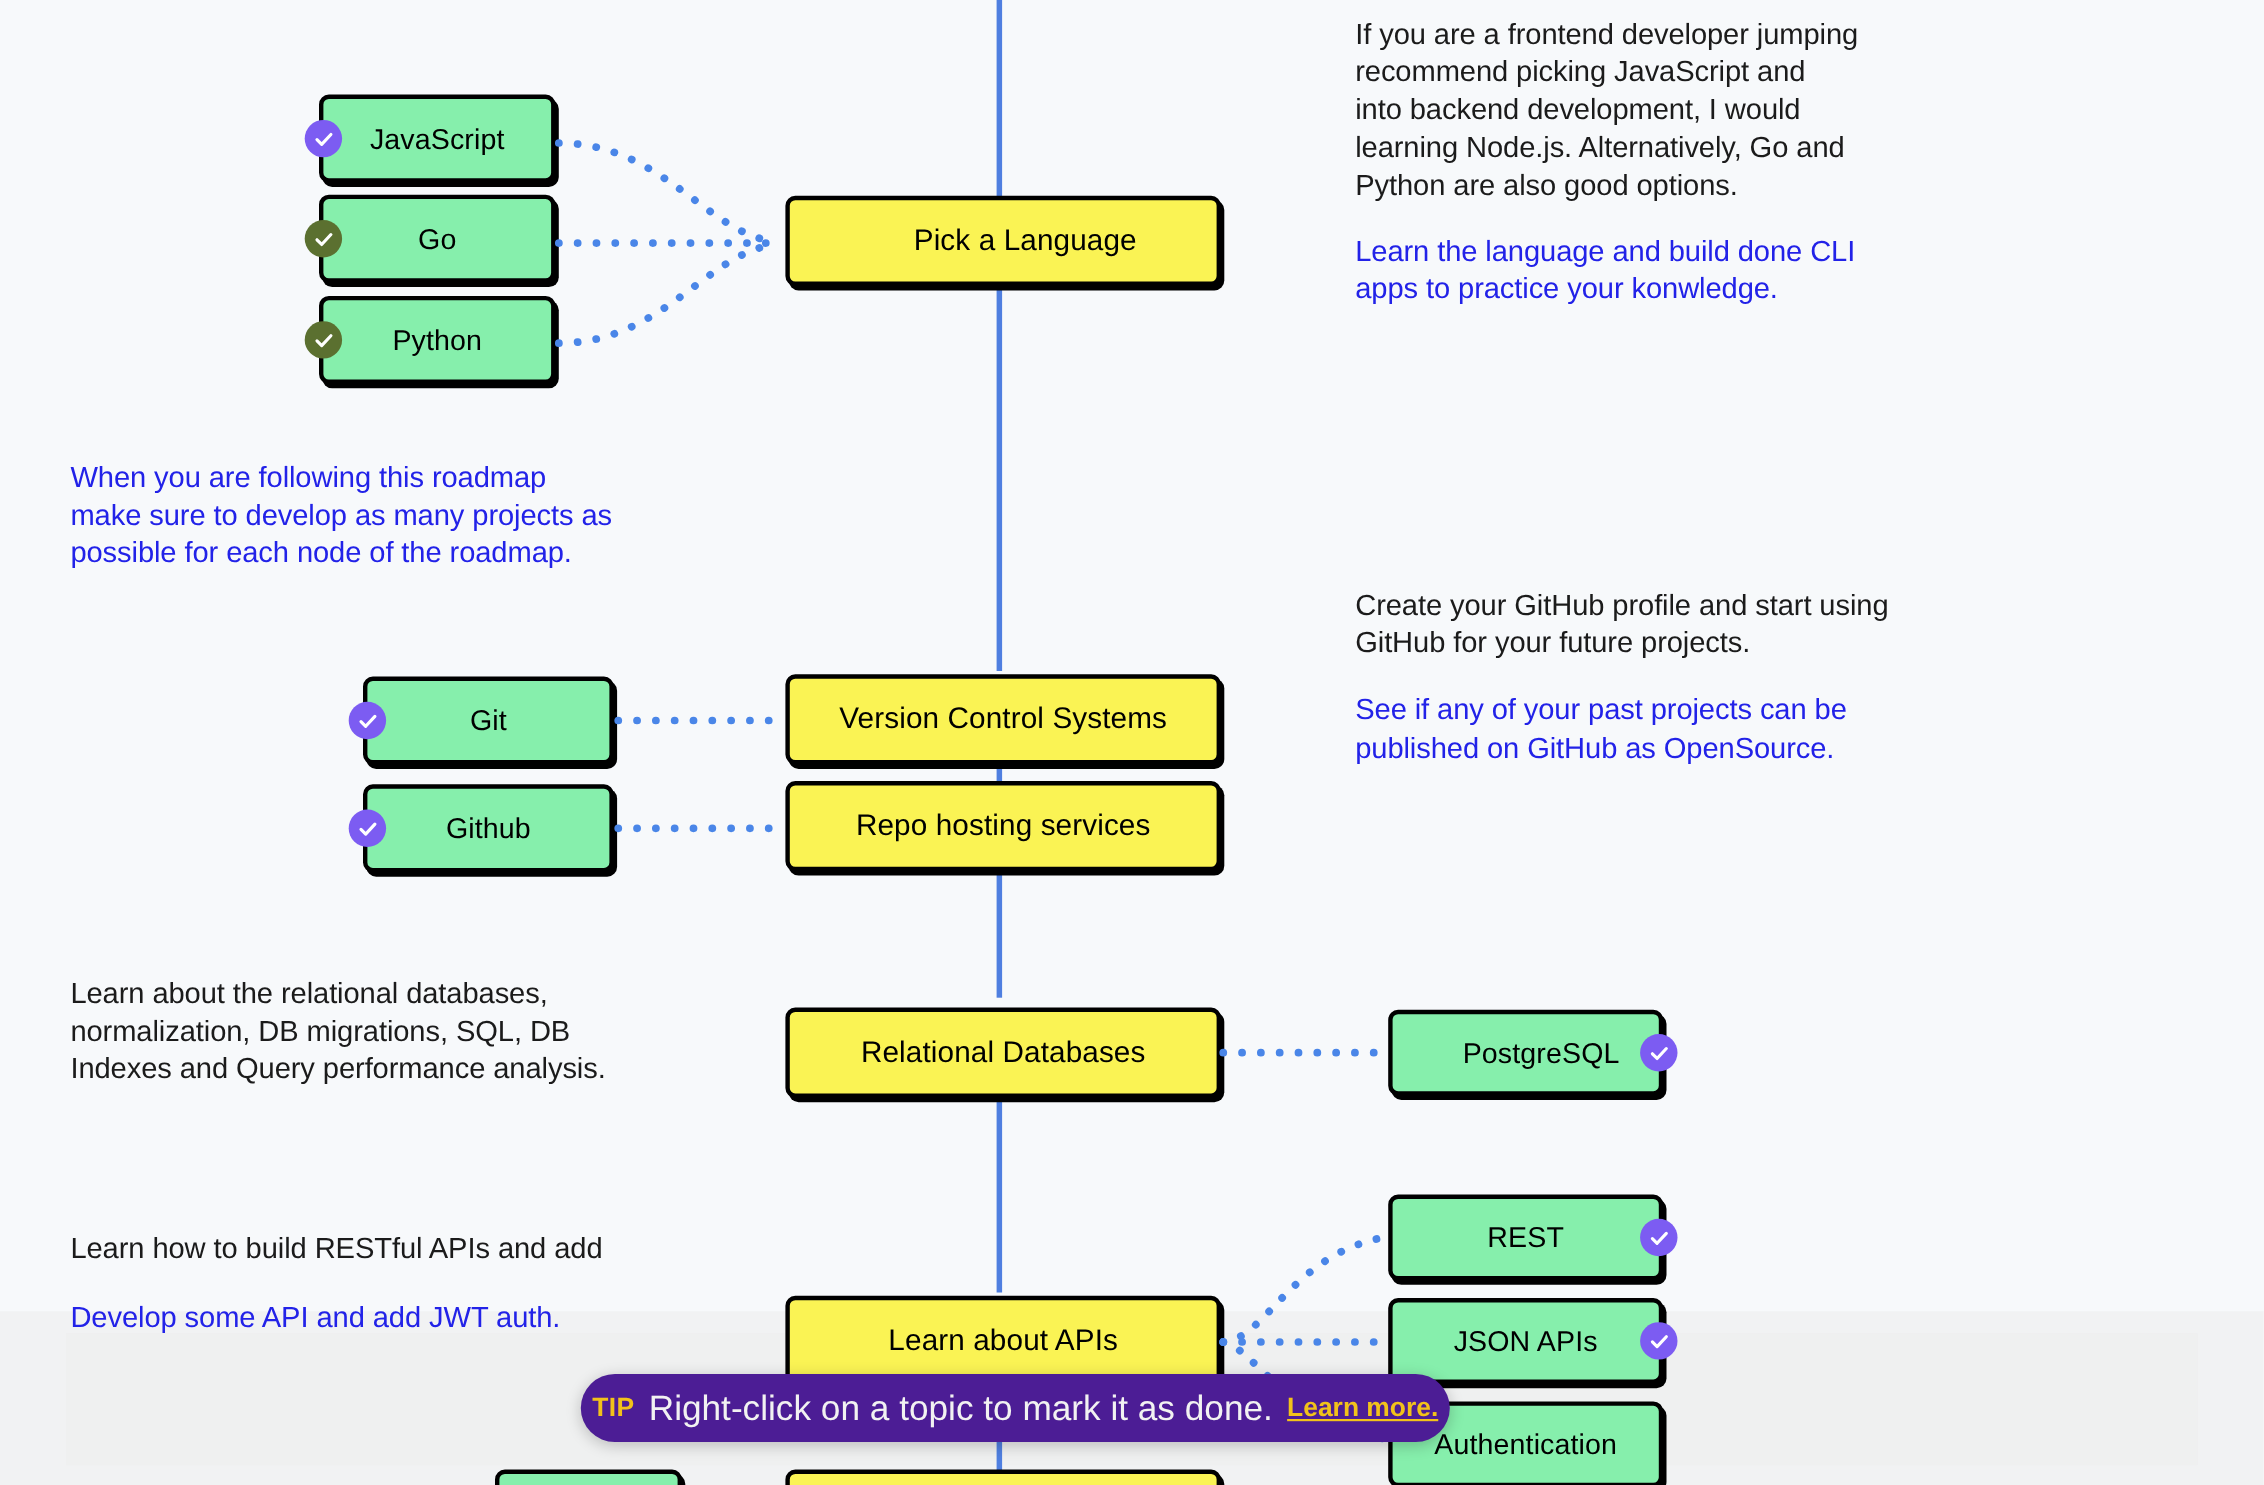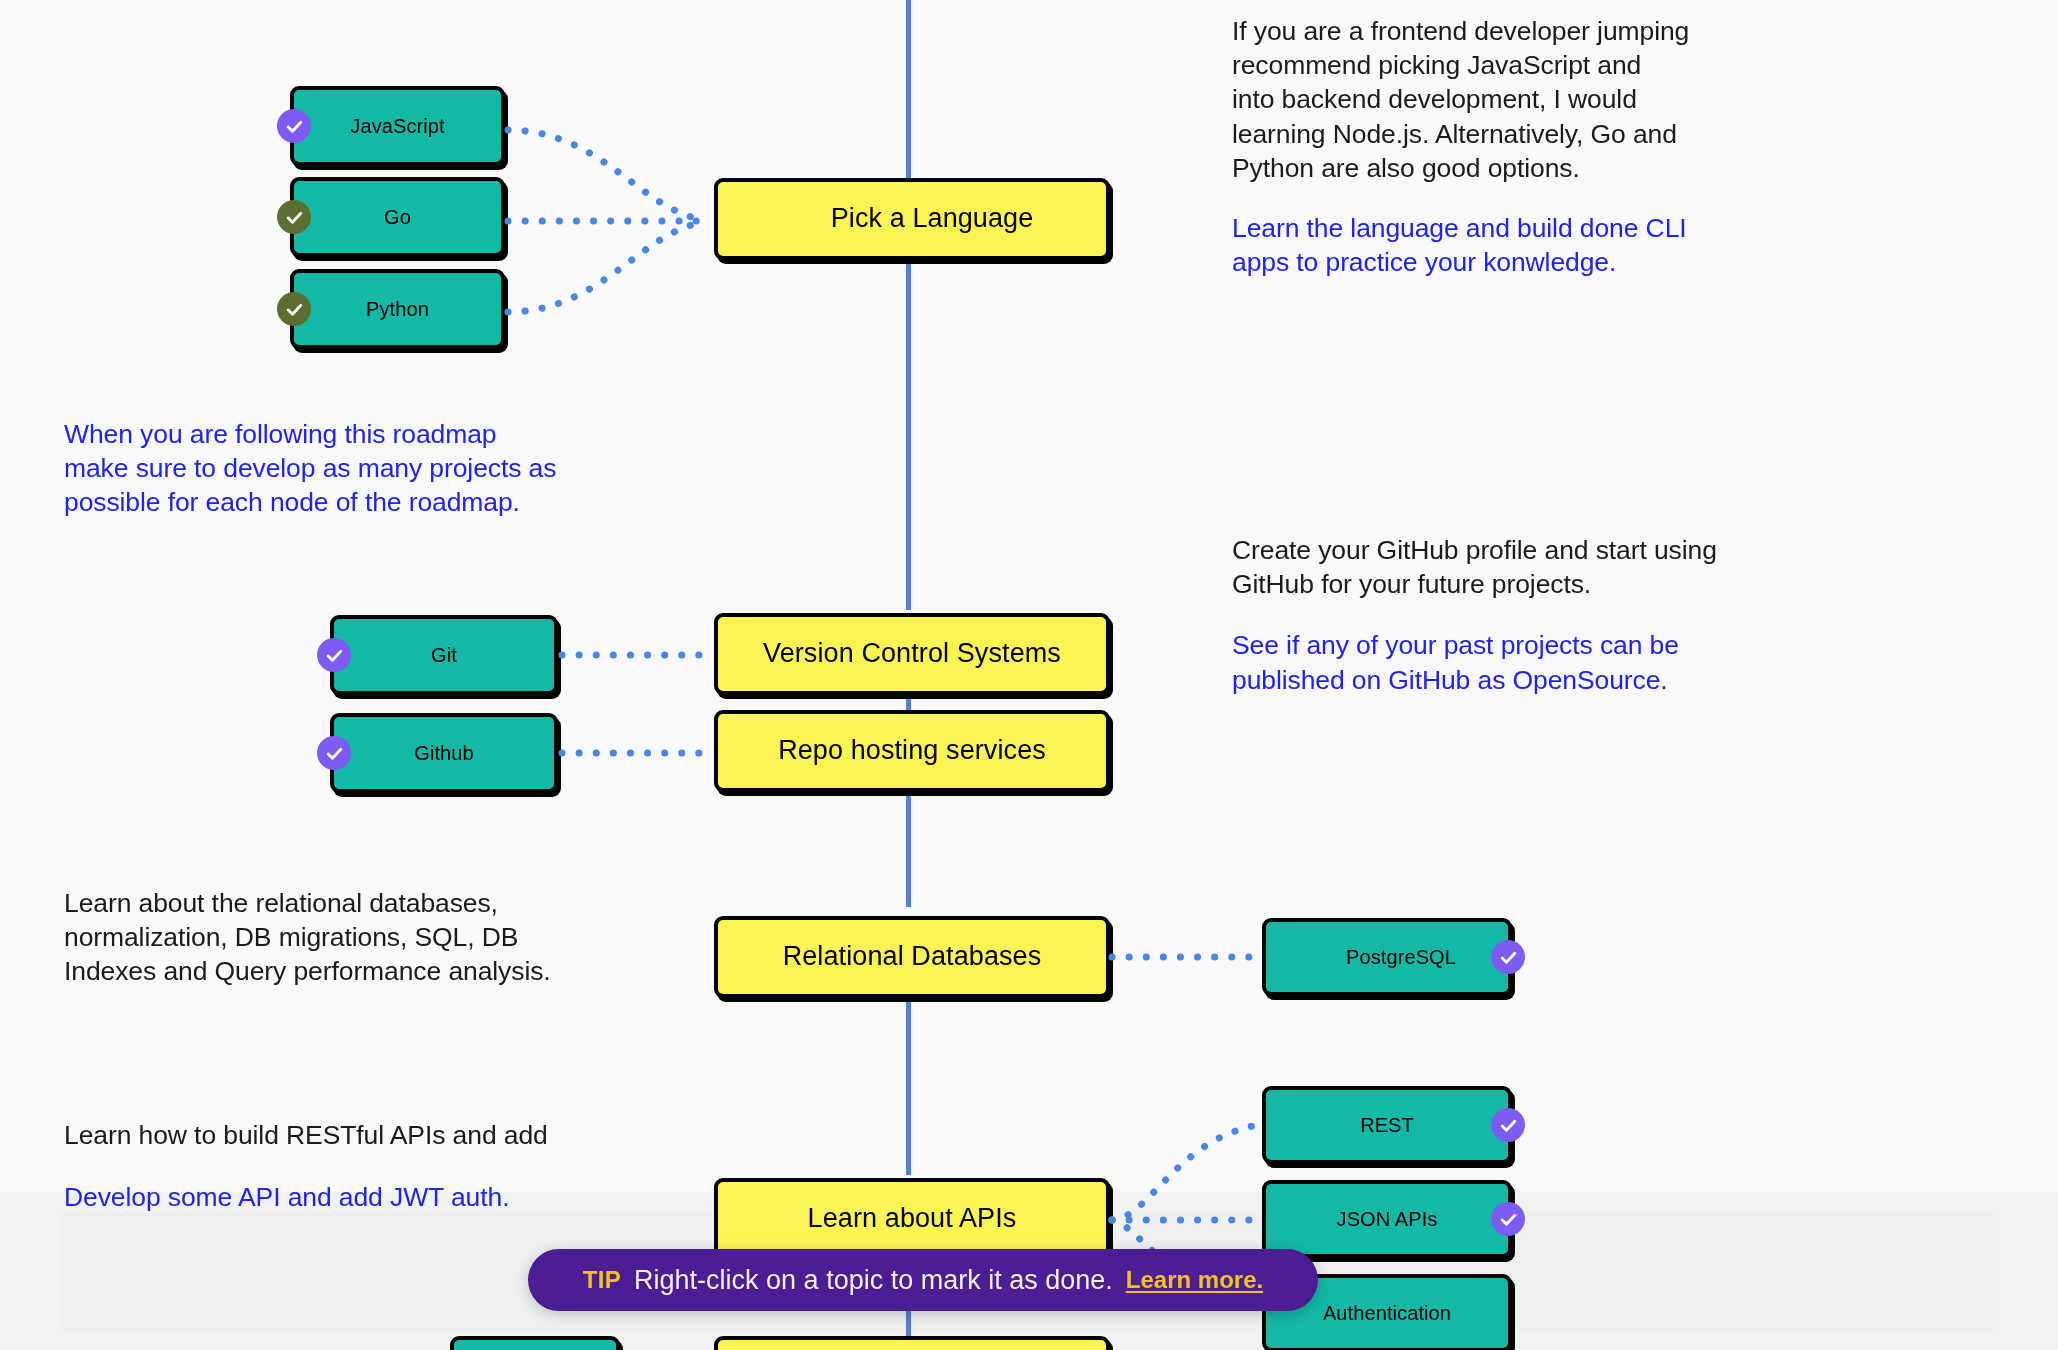--- a/index.html
+++ b/index.html
@@ -33,21 +33,21 @@
     border: 4px solid #000;
     border-radius: 9px;
     display: flex; align-items: center; justify-content: center;
     text-align: center;
     color: #000;
     box-shadow: 3px 4px 0 0 #000;
     letter-spacing: .1px;
   }
   .node .label { line-height: 1.1; white-space: nowrap; }
   .node.primary { background: #faf354; font-size: 27px; }
-  .node.secondary { background: #14b8a6; font-size: 20px; }
+  .node.secondary { background: #86efac; font-size: 26px; }
 
   
   .badge {
     position: absolute;
     width: 34px; height: 34px; border-radius: 50%;
     display: flex; align-items: center; justify-content: center;
     z-index: 6;
   }
   .badge.left  { left: -17px;  top: 50%; transform: translateY(-50%); }
   .badge.right { right: -17px; top: 50%; transform: translateY(-50%); }
@@ -79,21 +79,21 @@
     background: #4c1d95;
     border-radius: 36px;
     display: flex; align-items: center; justify-content: center;
     gap: 13px;
     z-index: 20;
     box-shadow: 0 3px 14px rgba(0,0,0,.22);
   }
   .tip .tip-kw {
     color: #f2c21a; font-weight: bold; font-size: 24px; letter-spacing: .3px;
   }
-  .tip .tip-msg { color: #f2f2f2; font-size: 27px; }
+  .tip .tip-msg { color: #f2f2f2; font-size: 32px; }
   .tip .tip-link {
     color: #f2c21a; font-size: 24px; font-weight: bold;
     text-decoration: underline; text-underline-offset: 3px;
     cursor: pointer;
   }
 </style>
 </head>
 <body>
 
 <div id="root">

